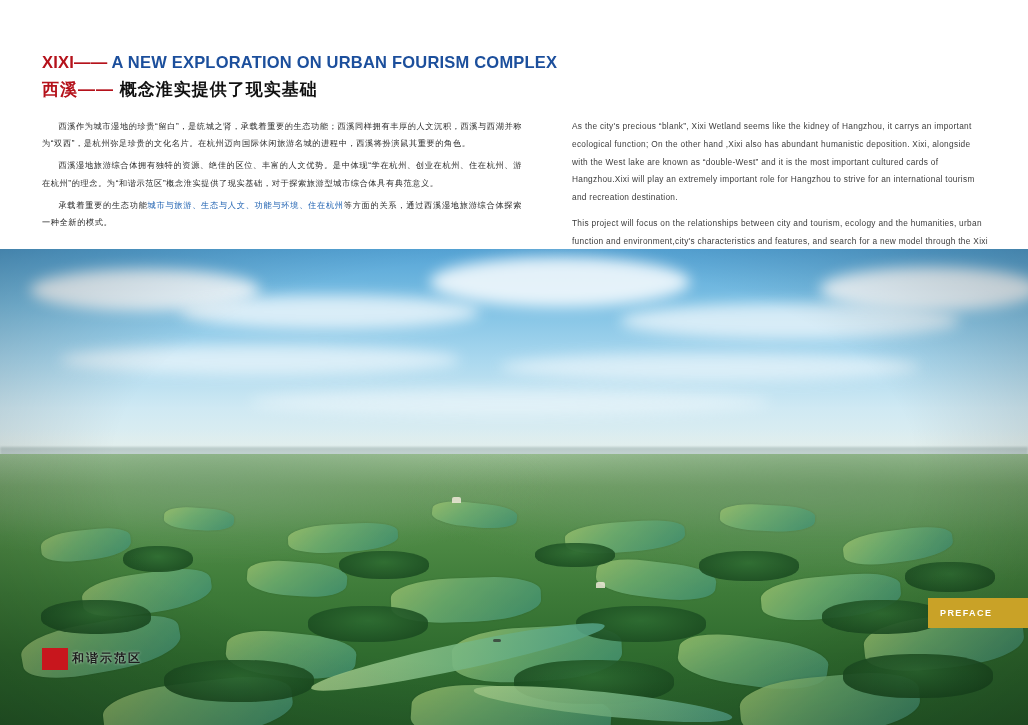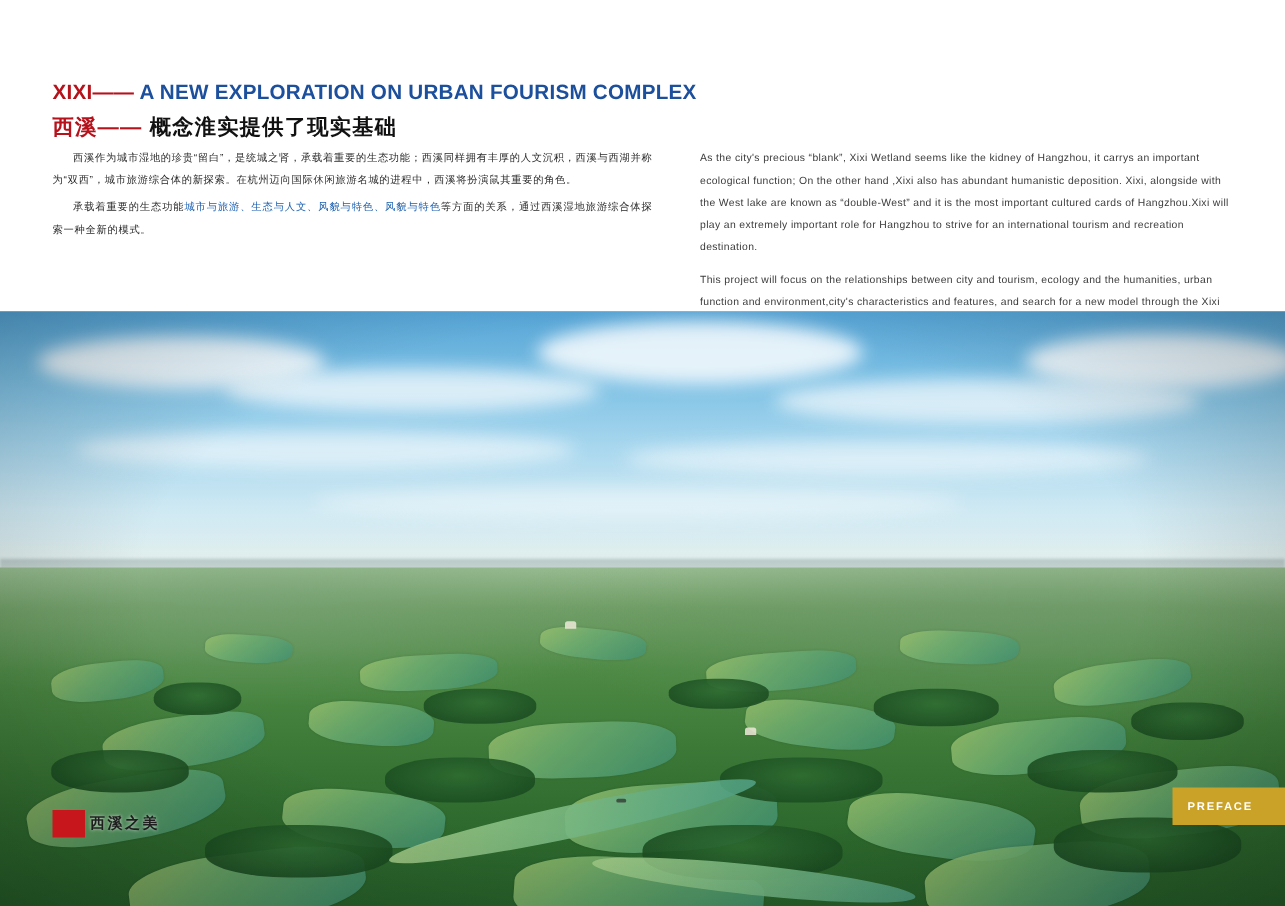--- a/index.html
+++ b/index.html
@@ -17,21 +17,21 @@
 
   
   .page {
     position: absolute;
     inset: 0;
   }
 
   .title-block {
     position: absolute;
     left: 42px;
-    top: 64px;
+    top: 52px;
     width: 700px;
   }
   .title-en {
     font-size: 16.5px;
     font-weight: bold;
     letter-spacing: 0.2px;
     line-height: 1.25;
     white-space: nowrap;
   }
   .title-en .dash {
@@ -81,21 +81,21 @@
     left: 556px;
     top: 118px;
     width: 432px;
     font-size: 8.3px;
     line-height: 2.15;
     color: #3b3b3b;
     letter-spacing: 0.3px;
     text-align: left;
   }
   .col-en p {
-    margin: 0 0 8px 4px;
+    margin: 0 0 8px 16px;
   }
 
   
   .photo {
     position: absolute;
     left: 0;
     top: 249px;
     width: 1028px;
     height: 476px;
     overflow: hidden;
@@ -214,33 +214,32 @@
     color: #1e1e1e;
     letter-spacing: 2px;
     text-shadow: 0 0 3px rgba(255,255,255,0.7);
   }
 
   
   .preface-tab {
     position: absolute;
     right: 0;
     top: 598px;
-    width: 90px;
+    width: 100px;
     height: 30px;
     background: #c9a227;
     color: #ffffff;
     font-size: 9px;
     font-weight: bold;
     letter-spacing: 1.4px;
     display: flex;
     align-items: center;
     justify-content: flex-start;
     padding-left: 12px;
     box-sizing: border-box;
-    margin-top: 32px;
   }
   .page-number-box {
     position: absolute;
     right: 0;
     top: 628px;
     width: 90px;
     height: 60px;
     background: #c9a227;
     color: #ffffff;
     font-size: 10px;
@@ -278,22 +277,23 @@
   <div class="title-block">
     <div class="title-en">
       <span class="red">XIXI</span><span class="dash">——</span> <span class="blue">A NEW EXPLORATION ON URBAN FOURISM COMPLEX</span>
     </div>
     <div class="title-cn">
       <span class="red">西溪——</span> <span>概念淮实提供了现实基础</span>
     </div>
   </div>
 
   <div class="col-cn">
-    <p>西溪作为城市湿地的珍贵“留白”，是统城之肾，承载着重要的生态功能；西溪同样拥有丰厚的人文沉积，西溪与西湖并称为“双西”，城市旅游综合体的新探索。在杭州迈向国际休闲旅游名城的进程中，西溪将扮演鼠其重要的角色。</p>
-    <p><span>承载着重要的生态功能</span><span class="blue">城市与旅游、生态与人文、风貌与特色、风貌与特色</span><span>等方面的关系，通过西溪湿地旅游综合体探索一种全新的模式。</span></p>
+    <p>西溪作为城市湿地的珍贵“留白”，是统城之肾，承载着重要的生态功能；西溪同样拥有丰厚的人文沉积，西溪与西湖并称为“双西”，是杭州弥足珍贵的文化名片。在杭州迈向国际休闲旅游名城的进程中，西溪将扮演鼠其重要的角色。</p>
+    <p>西溪湿地旅游综合体拥有独特的资源、绝佳的区位、丰富的人文优势。是中体现“学在杭州、创业在杭州、住在杭州、游在杭州”的理念。为“和谐示范区”概念淮实提供了现实基础，对于探索旅游型城市综合体具有典范意义。</p>
+    <p><span>承载着重要的生态功能</span><span class="blue">城市与旅游、生态与人文、功能与环境、住在杭州</span><span>等方面的关系，通过西溪湿地旅游综合体探索一种全新的模式。</span></p>
   </div>
 
   <div class="col-en">
     <p>As the city's precious “blank”, Xixi Wetland seems like the kidney of Hangzhou, it carrys an important ecological function; On the other hand ,Xixi also has abundant humanistic deposition. Xixi, alongside with the West lake are known as “double-West” and it is the most important cultured cards of Hangzhou.Xixi will play an extremely important role for Hangzhou to strive for an international tourism and recreation destination.</p>
     <p>This project will focus on the relationships between city and tourism, ecology and the humanities, urban function and environment,city's characteristics and features, and search for a new model through the Xixi Wetland Tourism Complex.</p>
   </div>
 
   <div class="photo">
     <div class="sky"></div>
     <div class="cloud c1"></div>
@@ -352,17 +352,17 @@
     </div>
 
     <div class="pavilion" style="left:44%; top:52%;"></div>
     <div class="pavilion" style="left:58%; top:70%;"></div>
     <div class="boat" style="left:48%; top:82%;"></div>
 
     <div class="vignette"></div>
   </div>
 
   <div class="seal"></div>
-  <div class="seal-text">西溪之美</div>
+  <div class="seal-text">和谐示范区</div>
 
   <div class="preface-tab">PREFACE</div>
 
 </div>
 
 </body></html>

